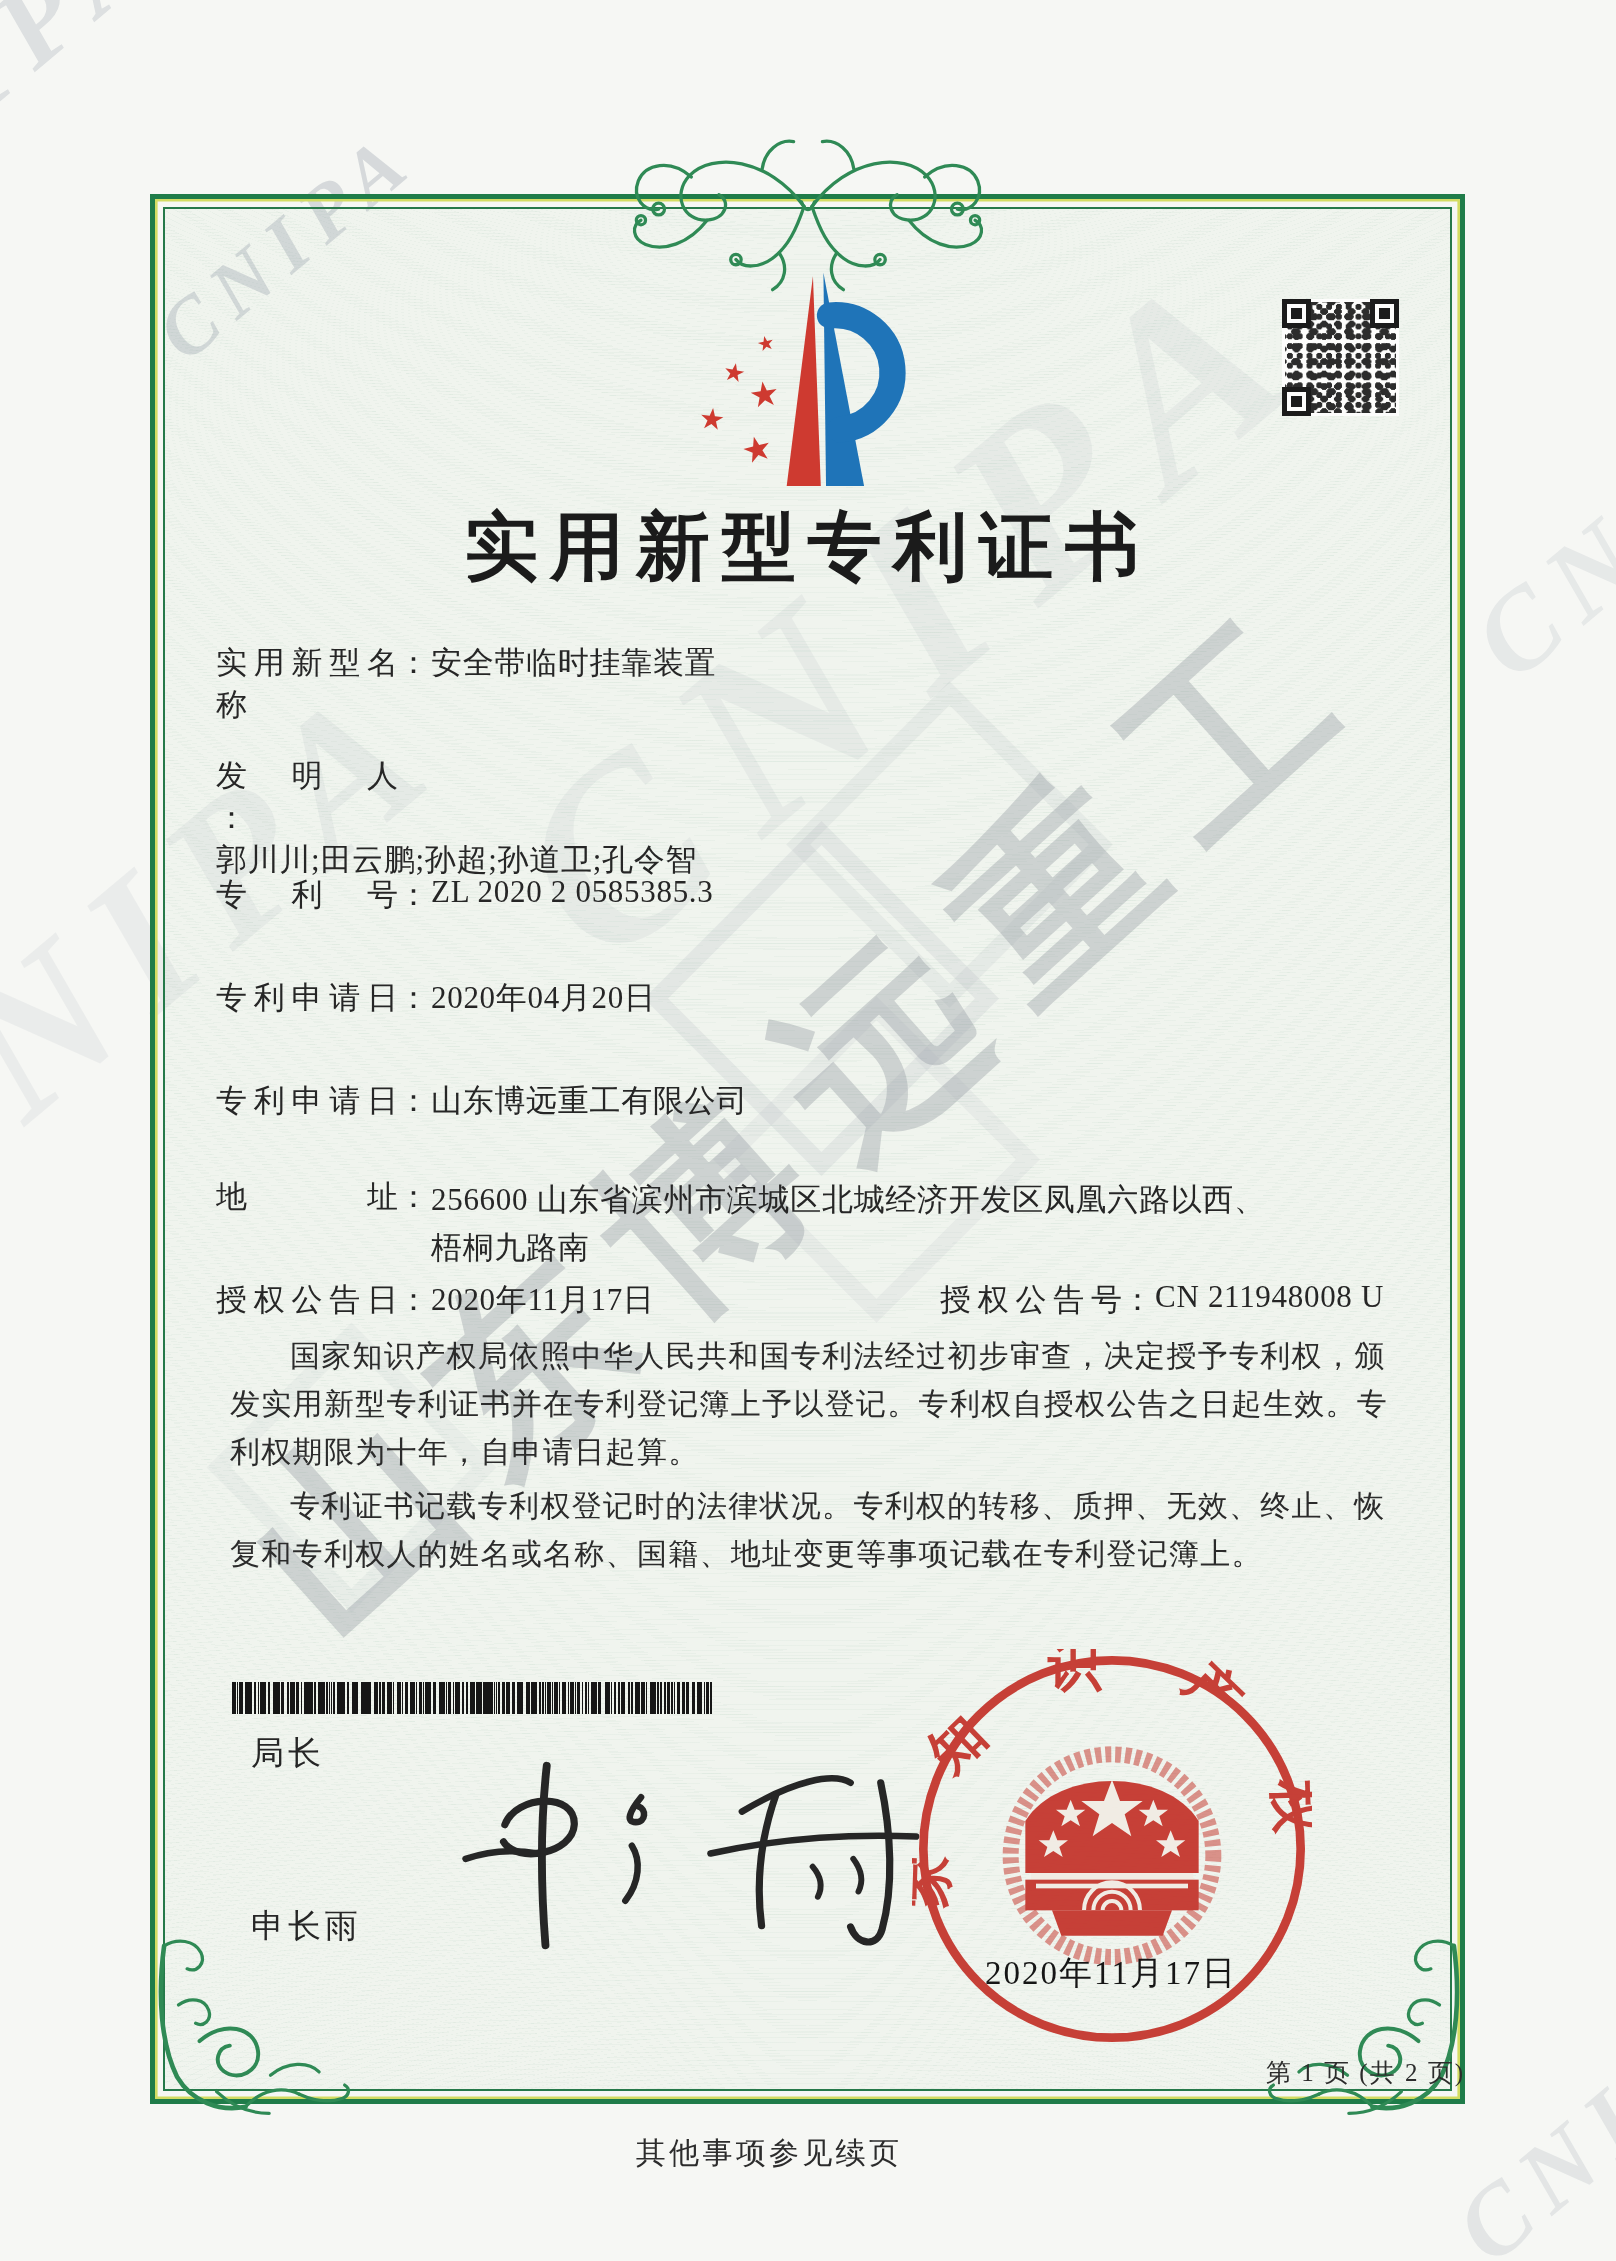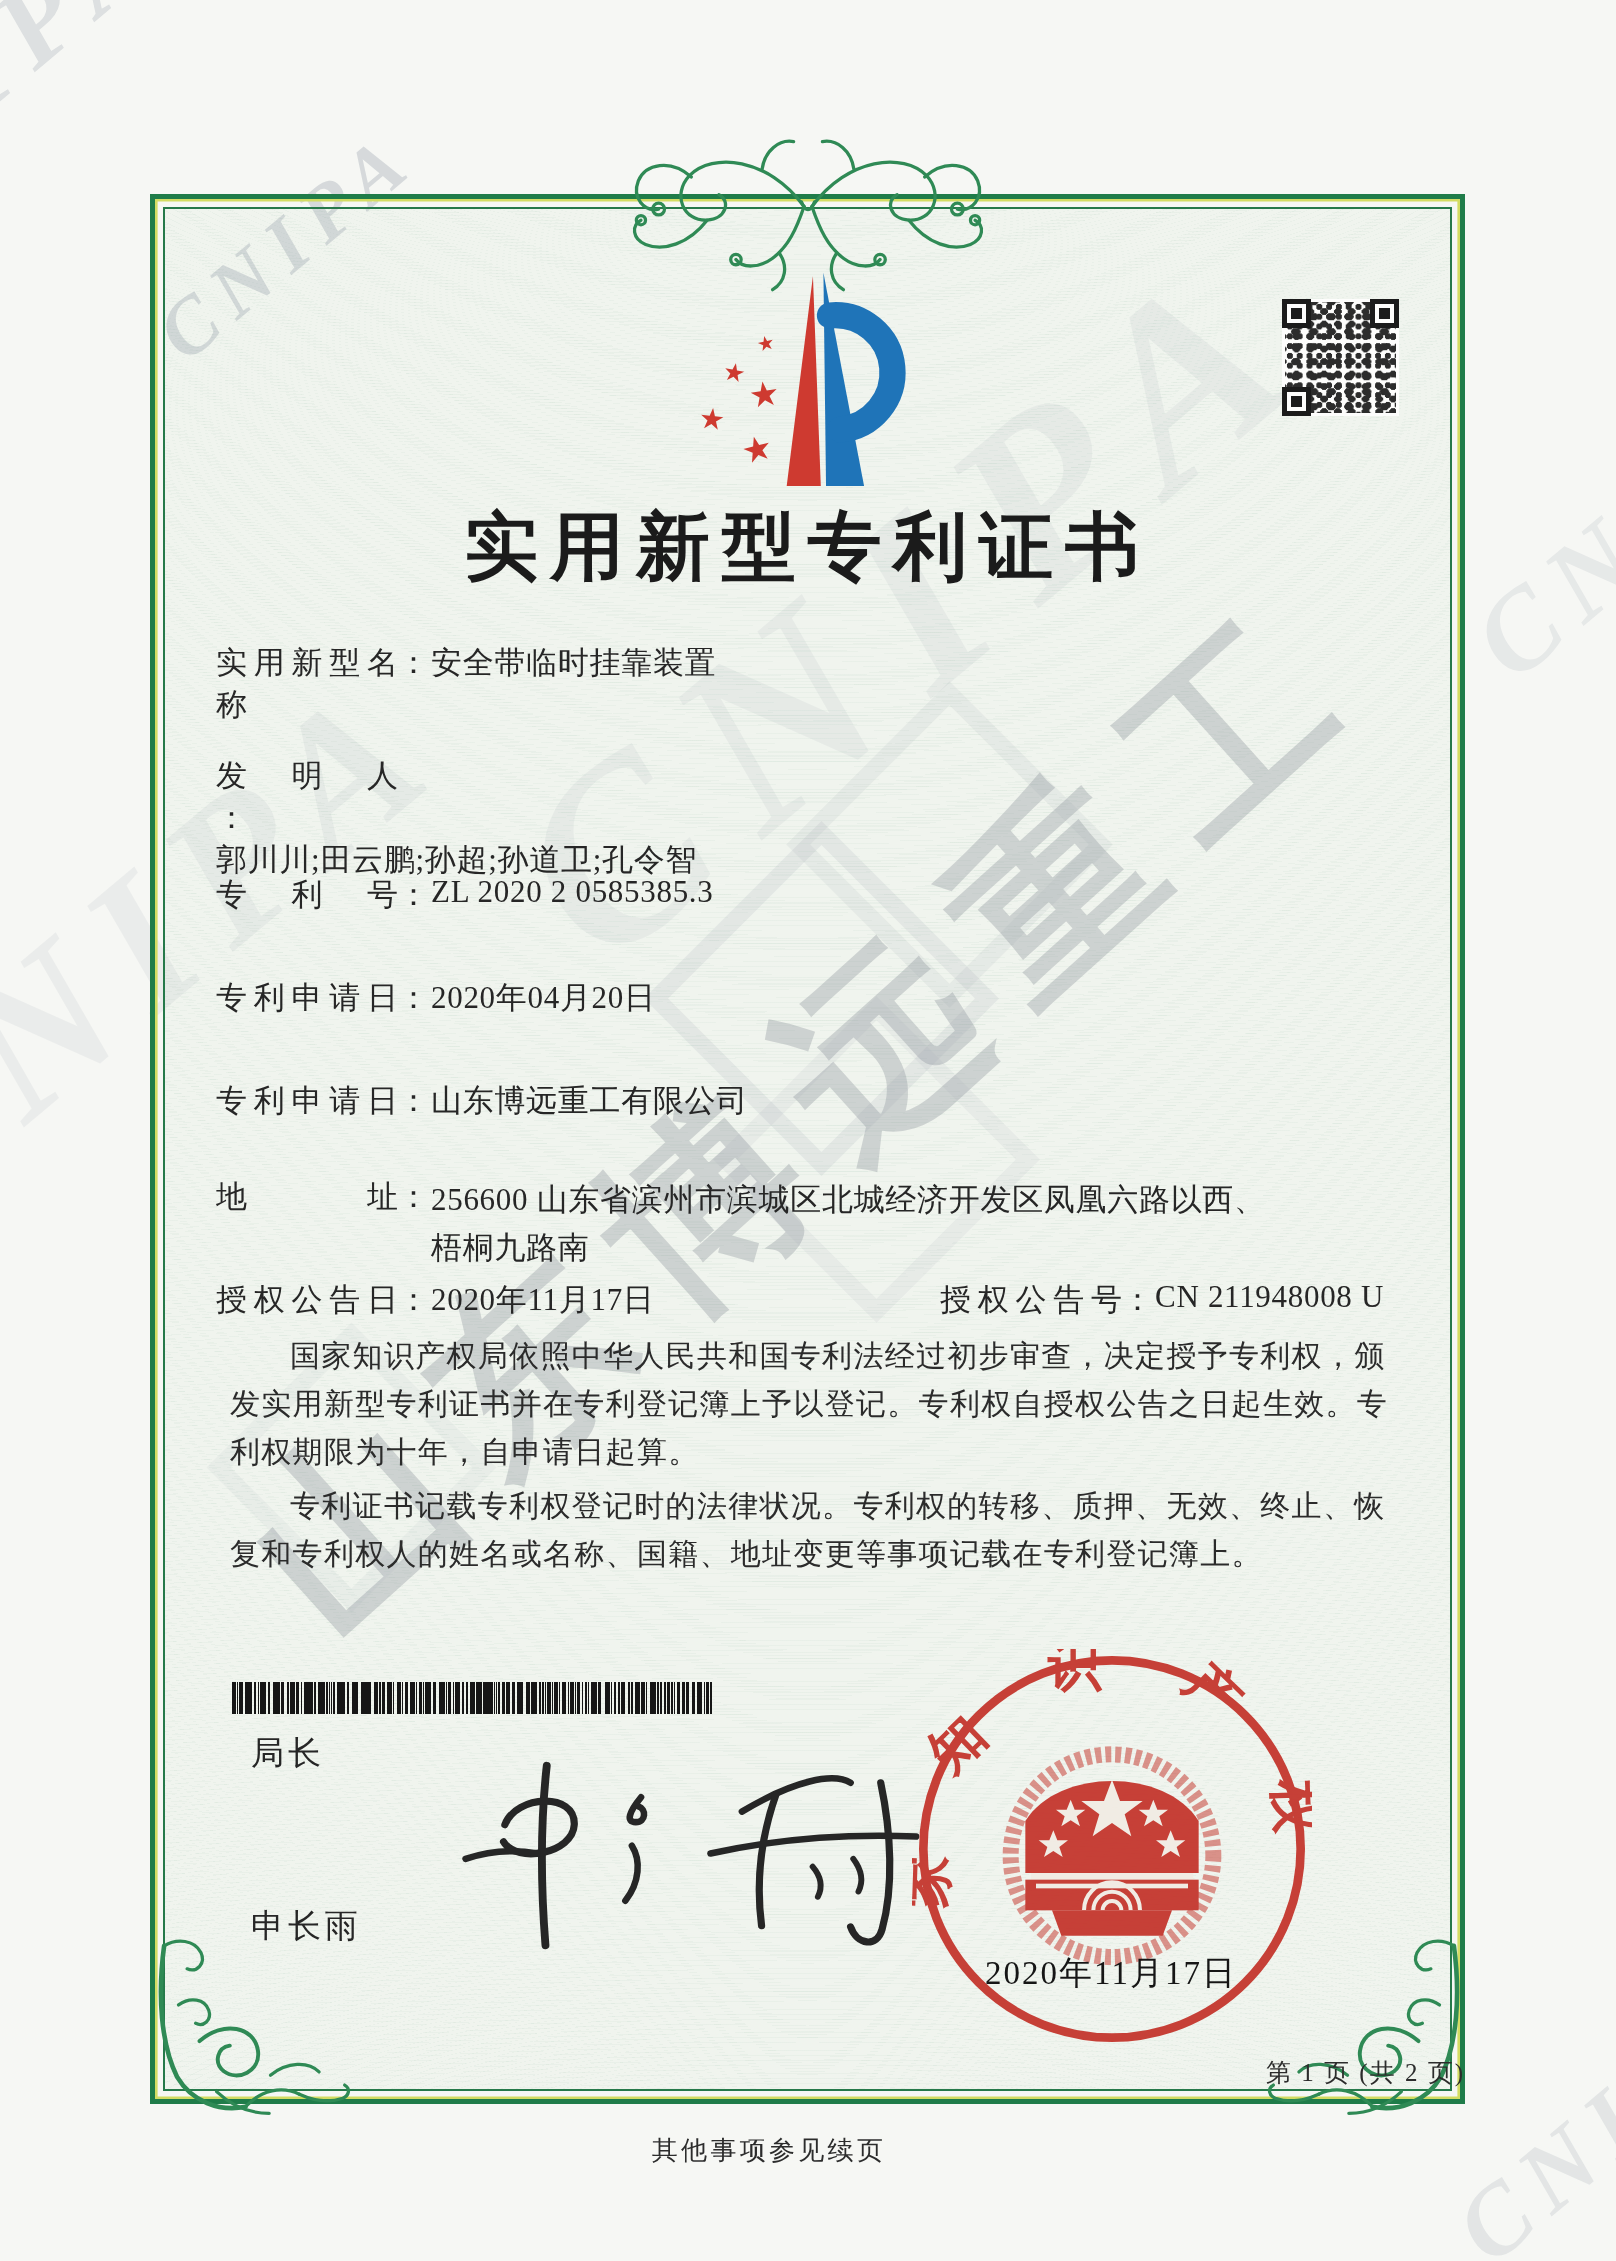--- a/index.html
+++ b/index.html
@@ -90,21 +90,21 @@
   .signer-name{position:absolute; left:251px; top:1904px; z-index:5; font-size:33px; letter-spacing:3.9px;}
   .signature{position:absolute; left:453px; top:1754px; z-index:5;}
   
   .seal{position:absolute; left:912px; top:1649px; width:400px; height:400px; z-index:6; opacity:.94;}
   .seal-date{
     position:absolute; left:927px; top:1951px; width:368px; z-index:7;
     text-align:center; font-size:33px; letter-spacing:2px; color:#161616;
   }
   
   .page-info{position:absolute; left:150px; width:1315px; top:2056px; z-index:5; text-align:right; font-size:25px; letter-spacing:2px; color:#2c2c2c;}
-  .continuation{position:absolute; left:0; width:1538px; top:2133px; z-index:5; text-align:center; font-size:26px; letter-spacing:3.3px; color:#2c2c2c;}
+  .continuation{position:absolute; left:0; width:1538px; top:2133px; z-index:5; text-align:center; font-size:30px; letter-spacing:3.3px; color:#2c2c2c;}
 </style>
 </head>
 <body>
 
 <div class="page">
 
   <div class="frame-bg"></div>
 
   <div class="wm wm-company">山东博远重工</div>
   <div class="wm wm-cnipa" style="left:-197px; top:151px; font-size:115px; letter-spacing:22px; transform:rotate(-40deg); opacity:.8;">CNIPA</div>

